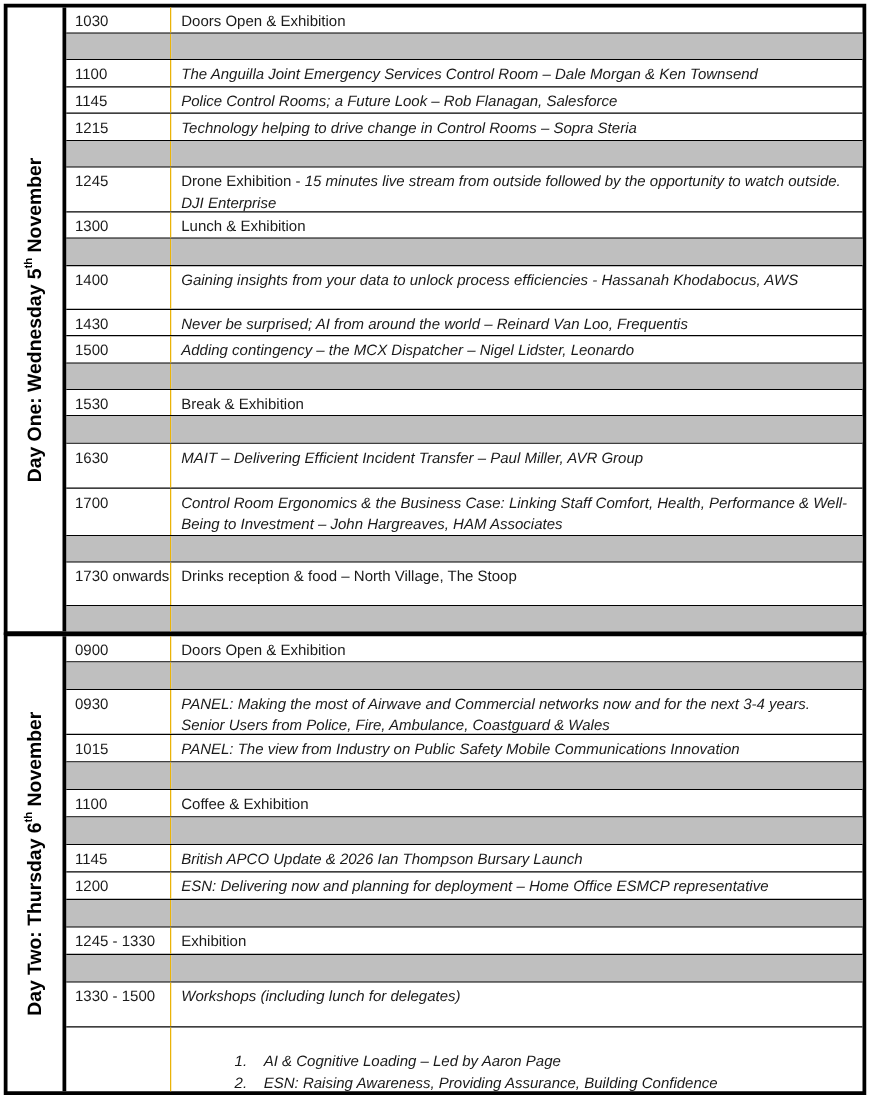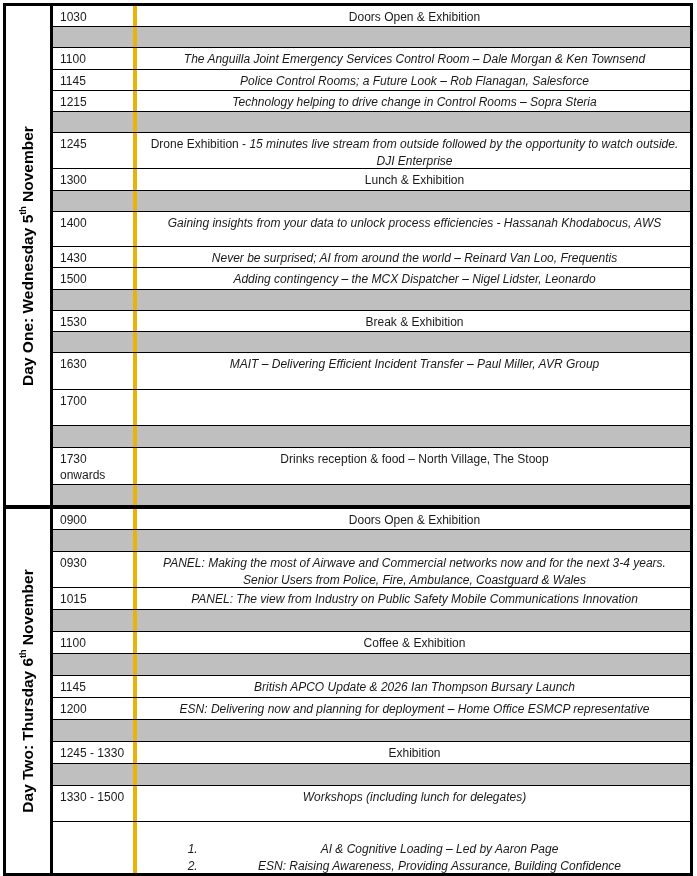--- a/index.html
+++ b/index.html
@@ -22,25 +22,25 @@
     transform: translate(-50%, -50%) rotate(-90deg);
     white-space: nowrap; font-weight: bold; font-size: 15.5px;
     font-family: "Liberation Sans", sans-serif; color: #000;
   }
   .side-label sup { font-size: 9px; position: relative; top: -1px; }
   .rows { flex: 1; display: flex; flex-direction: column; }
   .row { display: flex; border-bottom: 1px solid #000; box-sizing: border-box; }
   .row:last-child { border-bottom: none; }
   .row.gray .time, .row.gray .desc { background: #bfbfbf; }
   .time {
-    width: 84px; flex: 0 0 84px; border-right: 4px solid #eab308;
+    width: 84px; flex: 0 0 84px; border-right: 1px solid #eab308;
     padding: 3px 0 0 7px; box-sizing: border-box; font-size: 12px; line-height: 16.5px;
   }
   .desc {
-    flex: 1; padding: 3px 6px 0 8px; box-sizing: border-box; font-size: 12px; line-height: 17px; text-align: center;
+    flex: 1; padding: 3px 6px 0 8px; box-sizing: border-box; font-size: 12px; line-height: 17px;
   }
   .it { font-style: italic; }
   ol.ws { margin: 16px; padding: 0 0 0 40px; font-style: italic; font-size: 12px; line-height: 16.7px; }
   ol.ws li { padding-left: 10px; }
 </style>
 </head>
 <body>
 
 <div class="day day1">
   <div class="side">
@@ -106,20 +106,21 @@
       <div class="row gray" style="height: 23px;">
         <div class="time"></div>
         <div class="desc"><span></span></div>
       </div>
       <div class="row" style="height: 39px;">
         <div class="time">1630</div>
         <div class="desc"><span class="it">MAIT – Delivering Efficient Incident Transfer – Paul Miller, AVR Group</span></div>
       </div>
       <div class="row" style="height: 40px;">
         <div class="time"> 1700</div>
+        <div class="desc"><span class="it">Control Room Ergonomics &amp; the Business Case: Linking Staff Comfort, Health, Performance &amp; Well-Being to Investment – John Hargreaves, HAM Associates</span></div>
       </div>
       <div class="row gray" style="height: 23px;">
         <div class="time"></div>
         <div class="desc"><span></span></div>
       </div>
       <div class="row" style="height: 37px;">
         <div class="time">1730 onwards</div>
         <div class="desc"><span>Drinks reception &amp; food – North Village, The Stoop</span></div>
       </div>
       <div class="row gray" style="height: 22px;">

